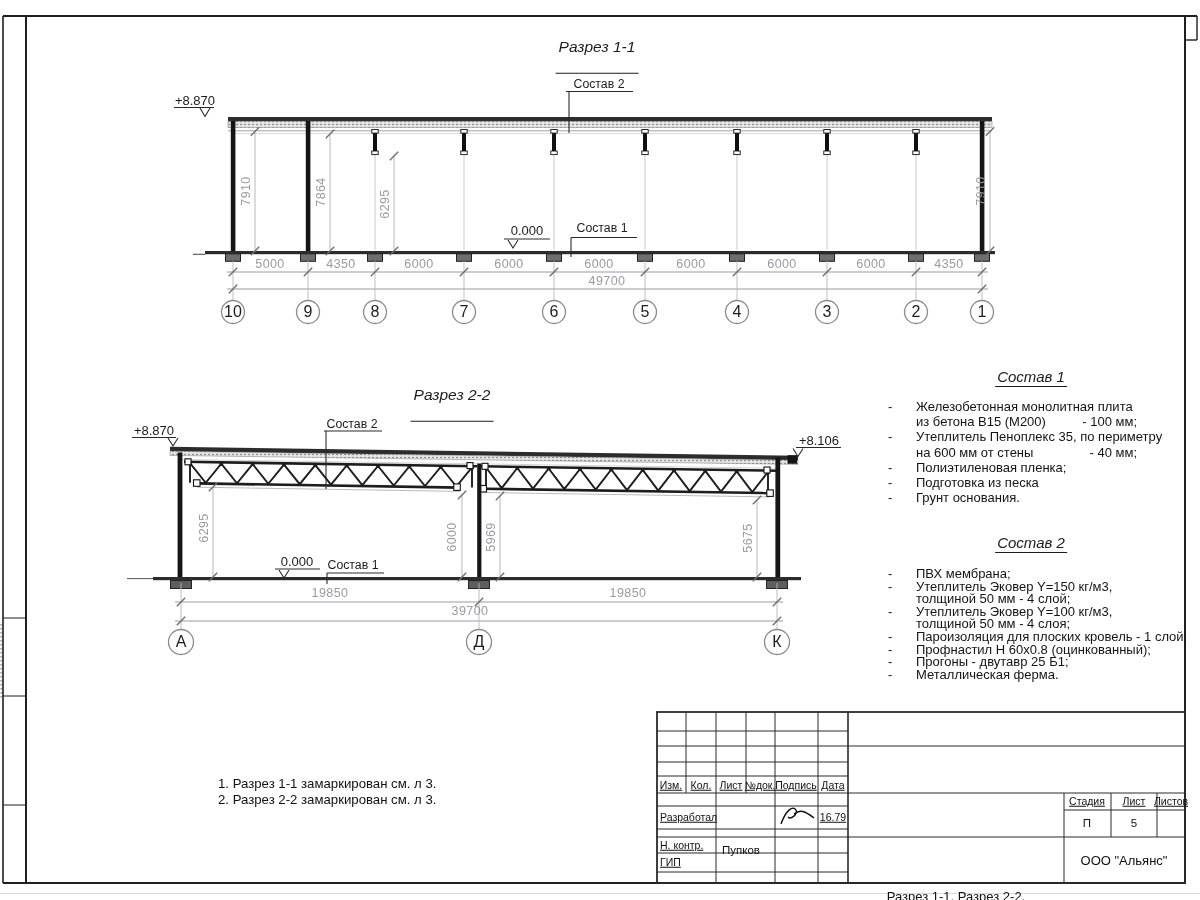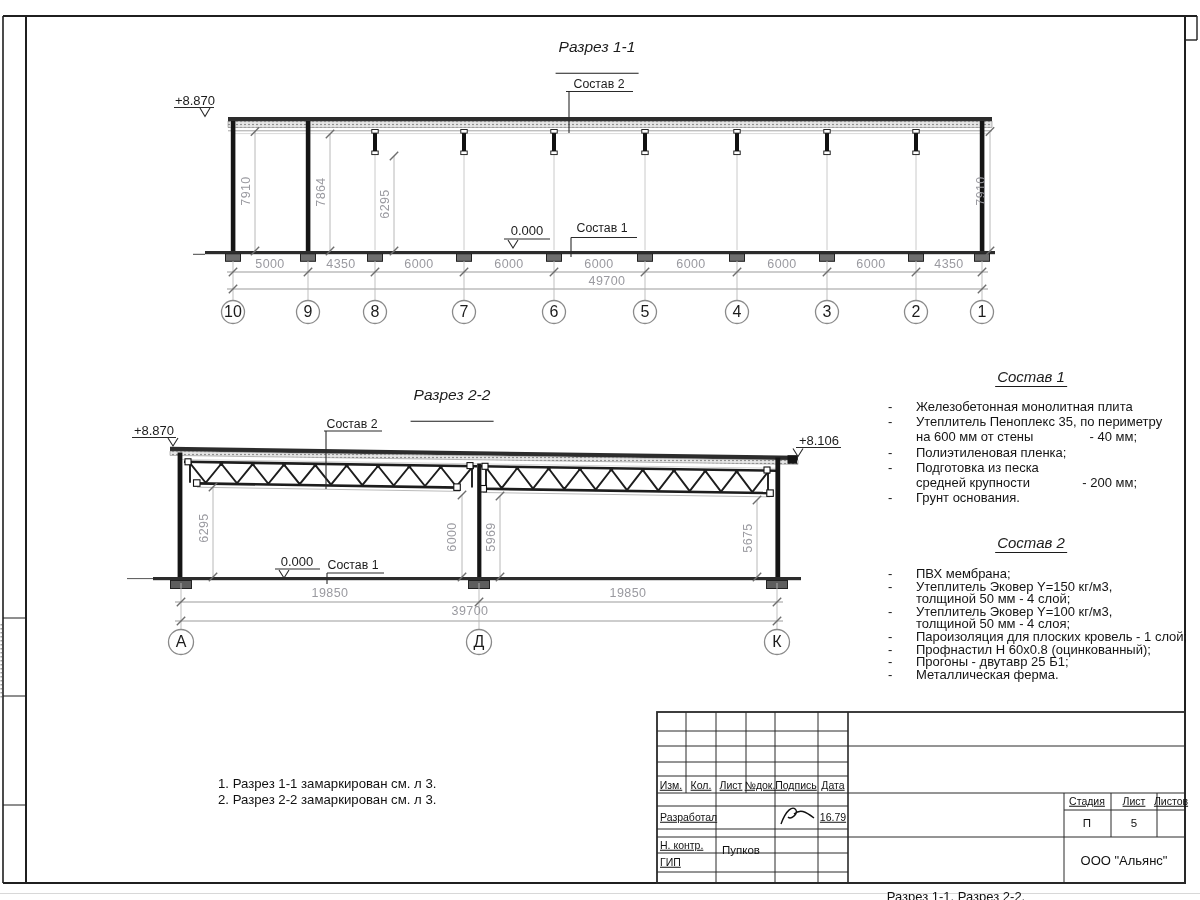--- a/index.html
+++ b/index.html
@@ -359,43 +359,43 @@
 <span class="t bub" style="left:777px;top:642px">К</span>
 
 <span class="t sost-title" style="left:1031px;top:378px">Состав 1</span>
 <div class="sost" style="left:878px;top:399px">
   <div class="srow">
         <span class="sdash">-</span>
         <span class="stext">Железобетонная  монолитная плита</span>
         <span class="sval"></span>
       </div>
   <div class="srow">
+        <span class="sdash"></span>
+        <span class="stext">из бетона В15 (М200)</span>
+        <span class="sval">- 100 мм;</span>
+      </div>
+  <div class="srow">
         <span class="sdash">-</span>
         <span class="stext">Утеплитель Пеноплекс 35, по периметру</span>
         <span class="sval"></span>
       </div>
   <div class="srow">
         <span class="sdash"></span>
         <span class="stext">на 600 мм от стены</span>
         <span class="sval">- 40 мм;</span>
       </div>
   <div class="srow">
         <span class="sdash">-</span>
         <span class="stext">Полиэтиленовая пленка;</span>
         <span class="sval"></span>
       </div>
   <div class="srow">
         <span class="sdash">-</span>
         <span class="stext">Подготовка из песка</span>
         <span class="sval"></span>
-      </div>
-  <div class="srow">
-        <span class="sdash"></span>
-        <span class="stext">средней крупности</span>
-        <span class="sval">- 200 мм;</span>
       </div>
   <div class="srow">
         <span class="sdash">-</span>
         <span class="stext">Грунт основания.</span>
         <span class="sval"></span>
       </div>
 </div>
 
 <span class="t sost-title" style="left:1031px;top:544px">Состав 2</span>
 <div class="sost" style="left:878px;top:566px">

